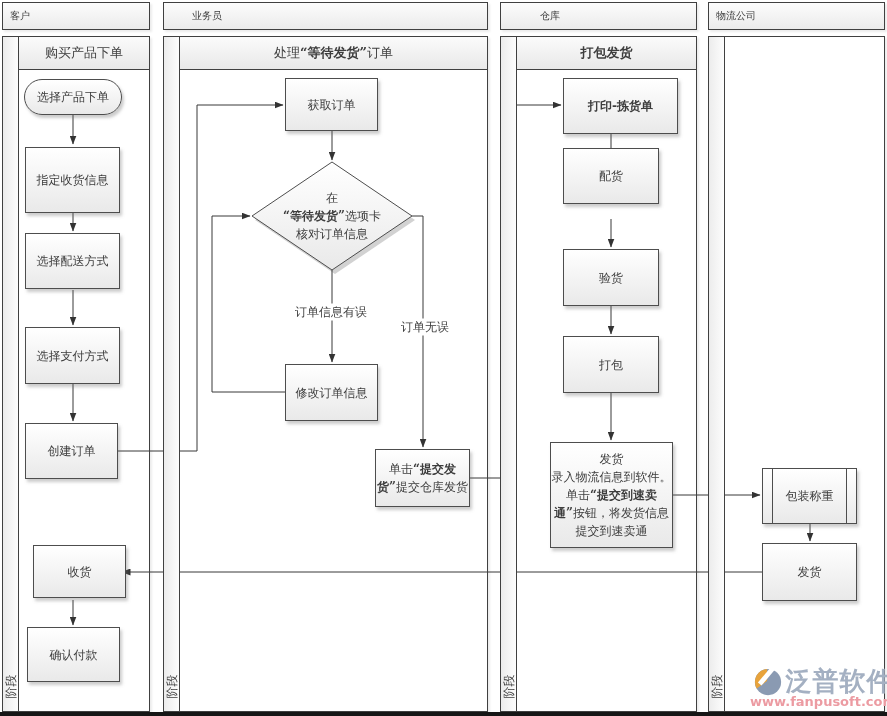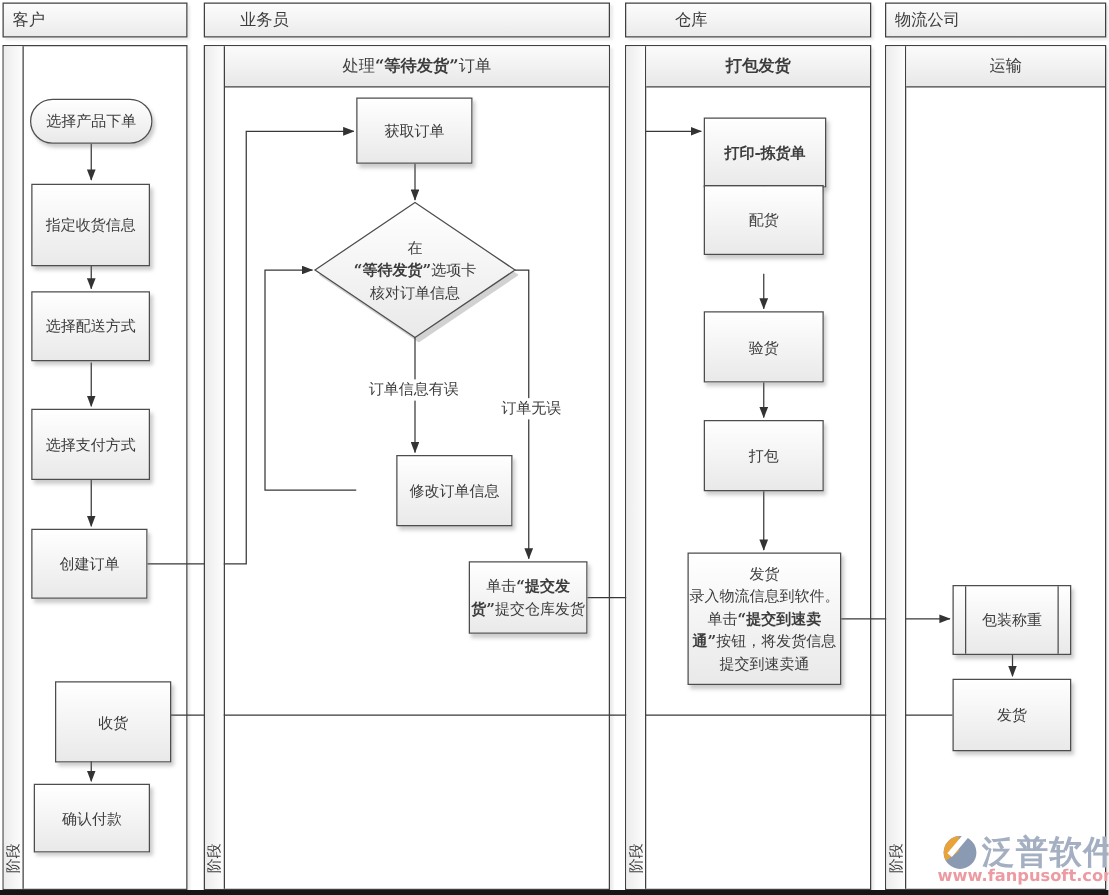--- a/index.html
+++ b/index.html
@@ -1,21 +1,21 @@
 <!DOCTYPE html>
 <html><head>
 <meta charset="utf-8">
 <style>
   html,body{margin:0;padding:0;background:#fff;}
   body{font-family:"DejaVu Serif","Liberation Serif",serif;color:#3d3d3d;}
   #canvas{position:relative;width:887px;height:716px;background:#fff;overflow:hidden;}
   .abs{position:absolute;box-sizing:border-box;}
   svg.layer{position:absolute;left:0;top:0;pointer-events:none;}
   .role-header{border:1px solid #404040;background:linear-gradient(#fcfcfc,#ebebeb);
-    font-size:13px;display:flex;align-items:center;padding-left:7px;
+    font-size:10px;display:flex;align-items:center;padding-left:7px;
     box-shadow:2px 2px 2px rgba(0,0,0,0.08);}
   .panel{border:1px solid #404040;display:flex;box-shadow:2px 2px 2px rgba(0,0,0,0.08);}
   .strip{border-right:1px solid #404040;background:linear-gradient(90deg,#ececec,#fdfdfd);position:relative;}
   .stage{position:absolute;bottom:16px;left:50%;transform:translateX(-50%) rotate(-90deg);
     font-size:12px;white-space:nowrap;}
   .phase-col{flex:1;position:relative;}
   .phase-header{height:32px;border-bottom:1px solid #404040;background:linear-gradient(#fbfbfb,#e8e8e8);
     display:flex;align-items:center;justify-content:center;font-size:13px;}
   .node{display:flex;align-items:center;justify-content:center;text-align:center;
     font-size:12px;line-height:1.5;white-space:pre-wrap;z-index:3;}
@@ -71,20 +71,25 @@
       <polyline points="73,600 73,625" fill="none" stroke="#383838" stroke-width="1" marker-end="url(#arrow)"></polyline>
     </svg>
   <div id="lane-layer">
       <div class="role-header abs" style="left: 2px; top: 2px; width: 148px; height: 28px;">
         <div class="role-label">客户</div>
       </div>
       <div class="panel abs" style="left: 2px; top: 36px; width: 148px; height: 676px;">
         <div class="strip" style="width: 15px;">
           <div class="stage">阶段</div>
         </div>
+        <div class="phase-col">
+          <div class="phase-header">
+            <span>购买产品下单</span>
+          </div>
+        </div>
       </div>
       <div class="role-header abs" style="left: 163px; top: 2px; width: 325px; height: 28px; padding-left: 28px;">
         <div class="role-label">业务员</div>
       </div>
       <div class="panel abs" style="left: 163px; top: 36px; width: 325px; height: 676px;">
         <div class="strip" style="width: 15px;">
           <div class="stage">阶段</div>
         </div>
         <div class="phase-col">
           <div class="phase-header">
@@ -107,42 +112,37 @@
           </div>
         </div>
       </div>
       <div class="role-header abs" style="left: 708px; top: 2px; width: 177px; height: 28px;">
         <div class="role-label">物流公司</div>
       </div>
       <div class="panel abs" style="left: 708px; top: 36px; width: 177px; height: 676px;">
         <div class="strip" style="width: 15px;">
           <div class="stage">阶段</div>
         </div>
-        <div class="phase-col">
-          <div class="phase-header">
-            <span>运输</span>
-          </div>
-        </div>
       </div>
     </div>
   <div id="node-layer">
       <div class="node terminator abs" style="left: 24px; top: 79px; width: 98px; height: 36px;"><div class="node-text"><span>选择产品下单</span></div></div>
       <div class="node process abs" style="left: 25px; top: 147px; width: 95px; height: 66px;"><div class="node-text"><span>指定收货信息</span></div></div>
       <div class="node process abs" style="left: 25px; top: 233px; width: 95px; height: 56px;"><div class="node-text"><span>选择配送方式</span></div></div>
       <div class="node process abs" style="left: 25px; top: 327px; width: 95px; height: 57px;"><div class="node-text"><span>选择支付方式</span></div></div>
       <div class="node process abs" style="left: 25px; top: 423px; width: 93px; height: 56px;"><div class="node-text"><span>创建订单</span></div></div>
-      <div class="node process abs" style="left: 44px; top: 545px; width: 93px; height: 65px; justify-content: center;"><div class="node-text"><span>收货</span></div></div>
+      <div class="node process abs" style="left: 33px; top: 545px; width: 93px; height: 53px; justify-content: center;"><div class="node-text"><span>收货</span></div></div>
       <div class="node process abs" style="left: 27px; top: 627px; width: 93px; height: 55px;"><div class="node-text"><span>确认付款</span></div></div>
       <div class="node process abs" style="left: 285px; top: 78px; width: 93px; height: 53px;"><div class="node-text"><span>获取订单</span></div></div>
       <div class="node decision abs" style="left: 252px; top: 162px; width: 160px; height: 108px;"><div class="node-text"><span>在
 </span><span class="b">“等待发货”</span><span>选项卡
 核对订单信息</span></div></div>
-      <div class="node process abs" style="left: 285px; top: 364px; width: 93px; height: 57px; margin-left: 32px;"><div class="node-text"><span>修改订单信息</span></div></div>
+      <div class="node process abs" style="left: 285px; top: 364px; width: 93px; height: 57px;"><div class="node-text"><span>修改订单信息</span></div></div>
       <div class="node process abs" style="left: 375px; top: 449px; width: 95px; height: 58px;"><div class="node-text"><span>单击</span><span class="b">“提交发货”</span><span>提交仓库发货</span></div></div>
-      <div class="node process abs" style="left: 563px; top: 94px; width: 98px; height: 56px;"><div class="node-text"><span class="b">打印-拣货单</span></div></div>
+      <div class="node process abs" style="left: 563px; top: 78px; width: 115px; height: 56px;"><div class="node-text"><span class="b">打印-拣货单</span></div></div>
       <div class="node process abs" style="left: 563px; top: 148px; width: 96px; height: 56px;"><div class="node-text"><span>配货</span></div></div>
       <div class="node process abs" style="left: 563px; top: 249px; width: 96px; height: 57px;"><div class="node-text"><span>验货</span></div></div>
       <div class="node process abs" style="left: 563px; top: 336px; width: 96px; height: 57px;"><div class="node-text"><span>打包</span></div></div>
       <div class="node process abs" style="left: 550px; top: 442px; width: 123px; height: 106px;"><div class="node-text"><span>发货
 录入物流信息到软件。
 单击</span><span class="b">“提交到速卖通”</span><span>按钮，将发货信息提交到速卖通</span></div></div>
       <div class="node predefined abs" style="left: 762px; top: 468px; width: 95px; height: 56px;"><div class="inbar" style="left: 9px;"></div><div class="inbar" style="right: 9px;"></div><div class="node-text"><span>包装称重</span></div></div>
       <div class="node process abs" style="left: 762px; top: 543px; width: 95px; height: 58px;"><div class="node-text"><span>发货</span></div></div>
     </div>
   <div id="label-layer">

